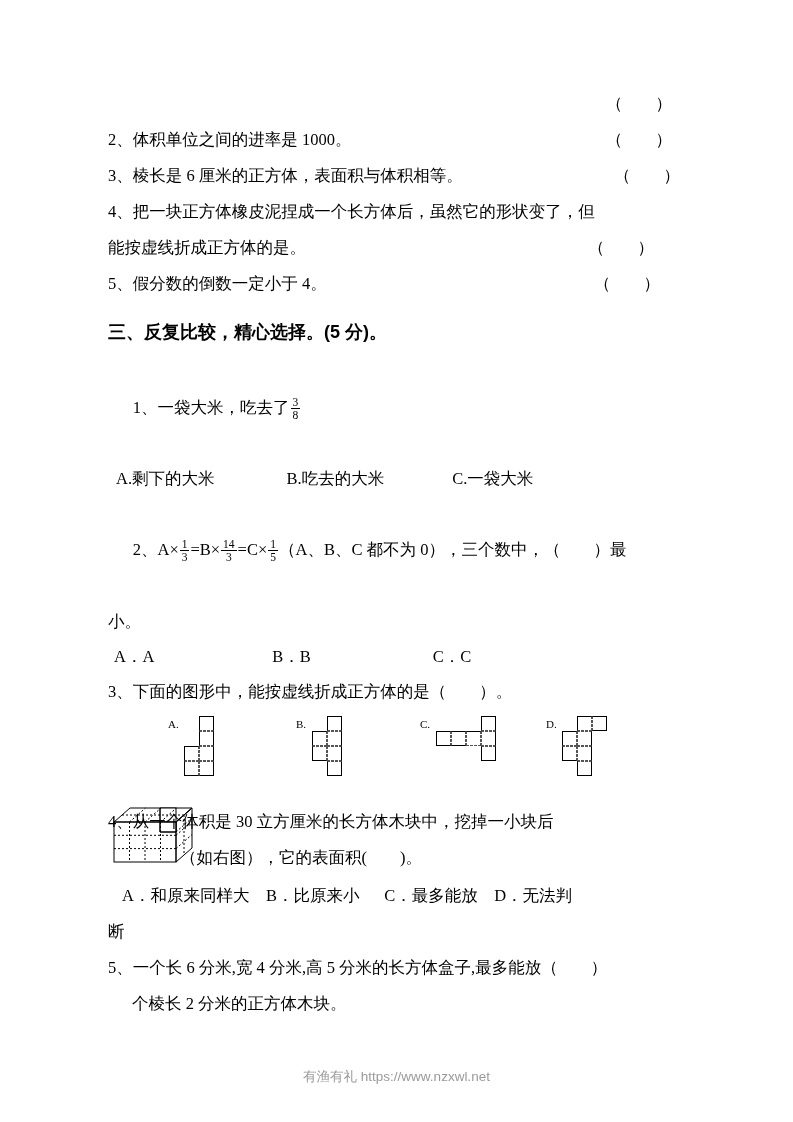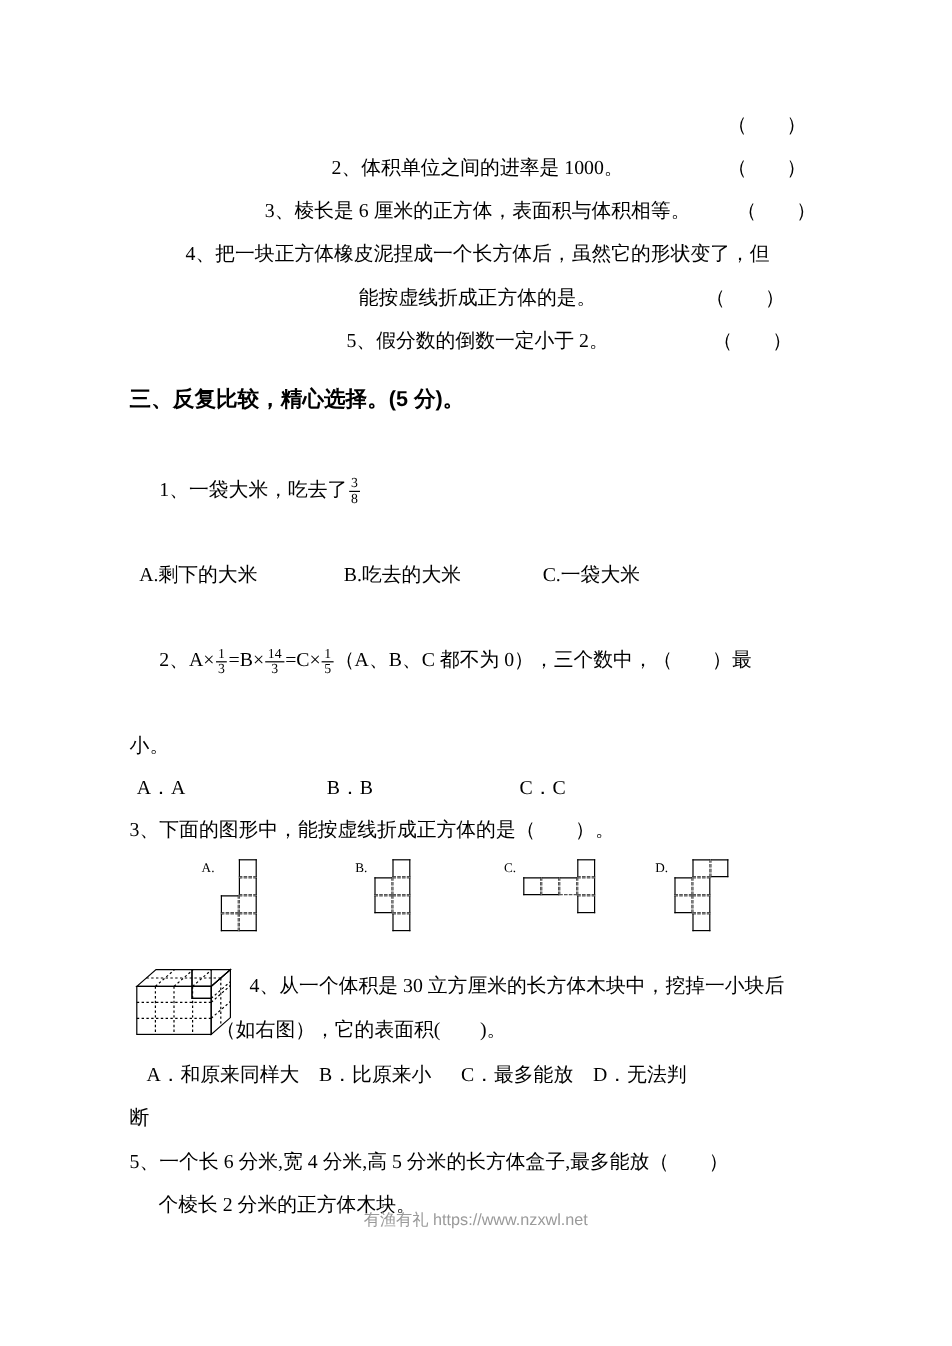--- a/index.html
+++ b/index.html
@@ -55,21 +55,20 @@
     display: block;
     padding: 0 2px;
     border-bottom: 1px solid #000;
   }
   .frac .den {
     display: block;
     padding: 0 2px;
   }
   .row {
     position: relative;
-    text-align: center;
   }
   .opt-row {
     font-size: 16.5px;
     line-height: 34px;
   }
   
   .nets {
     position: absolute;
     left: 60px;
     top: 0;
@@ -108,32 +107,31 @@
     position: absolute;
     left: 0px;
     top: 0px;
     width: 92px;
     height: 72px;
   }
   .footer {
     position: absolute;
     left: 0;
     width: 793px;
-    top: 1008px;
+    top: 1068px;
     text-align: center;
     color: #9a9a9a;
     font-size: 13.5px;
     font-family: "Liberation Sans", "DejaVu Sans", sans-serif;
   }
   .q4block {
     position: relative;
     min-height: 74px;
   }
   .q4text {
-    margin-left: 100px;
   }
 </style>
 </head>
 <body>
 
 <div class="page">
   <div class="content">
 
     <div class="line" style="text-align:right; padding-right:16px;">（        ）</div>
 
@@ -149,21 +147,21 @@
 
     <div class="row">
       <span class="line">4、把一块正方体橡皮泥捏成一个长方体后，虽然它的形状变了，但</span>
     </div>
     <div class="row">
       <span class="line">能按虚线折成正方体的是。</span>
       <span class="line right-paren" style="right:34px; top:0;">（        ）</span>
     </div>
 
     <div class="row">
-      <span class="line">5、假分数的倒数一定小于 2。</span>
+      <span class="line">5、假分数的倒数一定小于 4。</span>
       <span class="line right-paren" style="right:28px; top:0;">（        ）</span>
     </div>
 
     <div style="height:12px;"></div>
 
     <div class="line bold" style="font-size:18px;">三、反复比较，精心选择。(5 分)。</div>
 
     <div style="height:4px;"></div>
 
     <div class="line">

